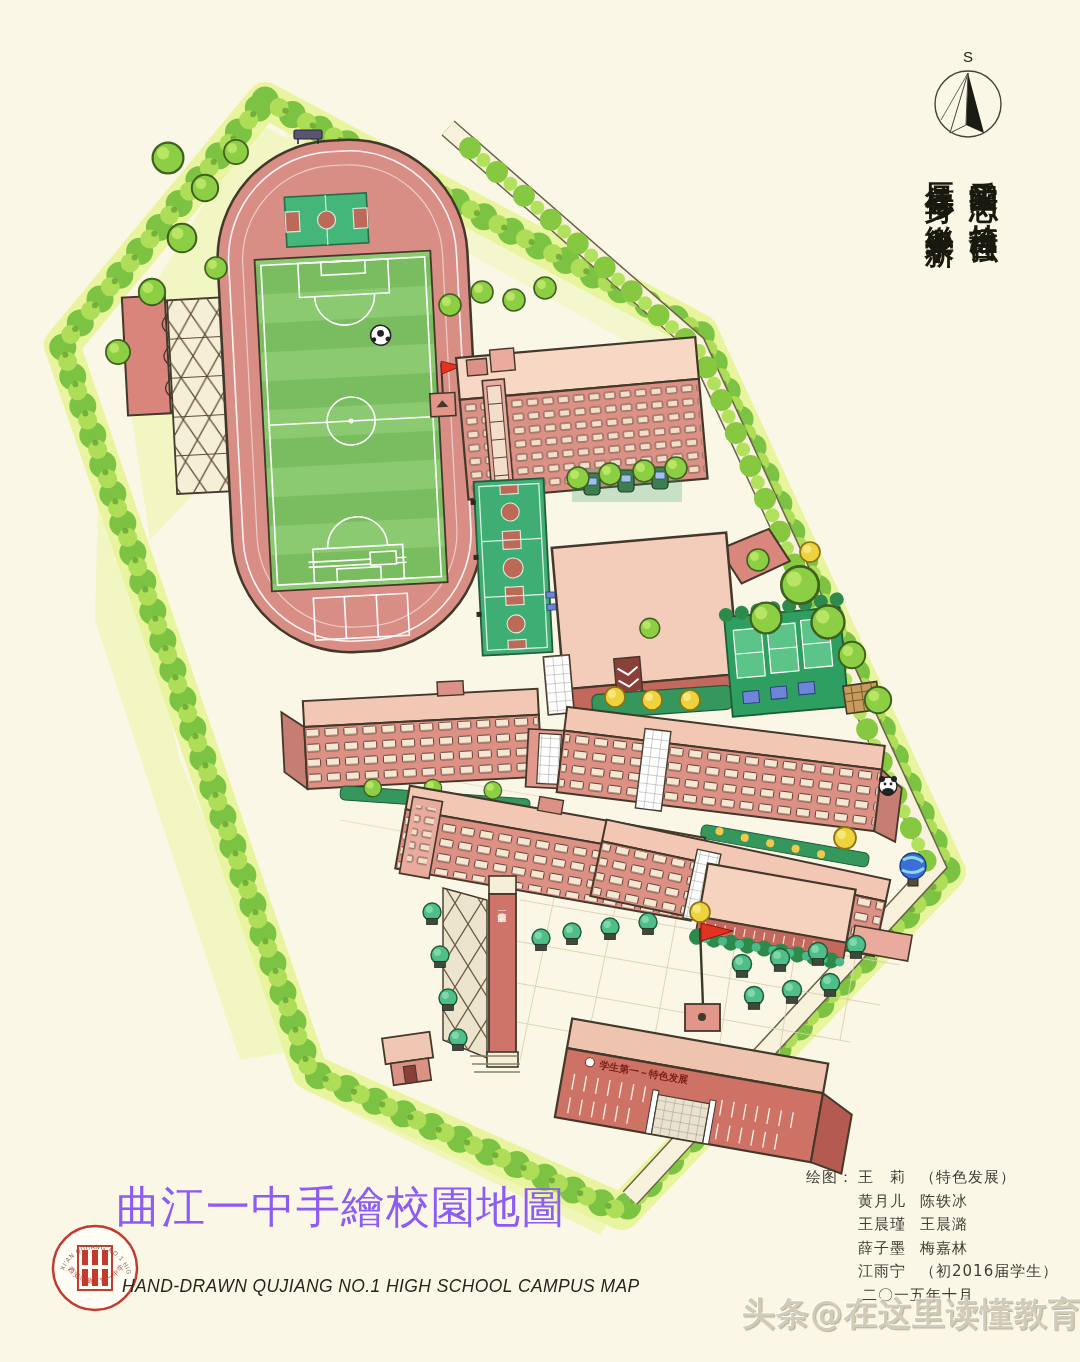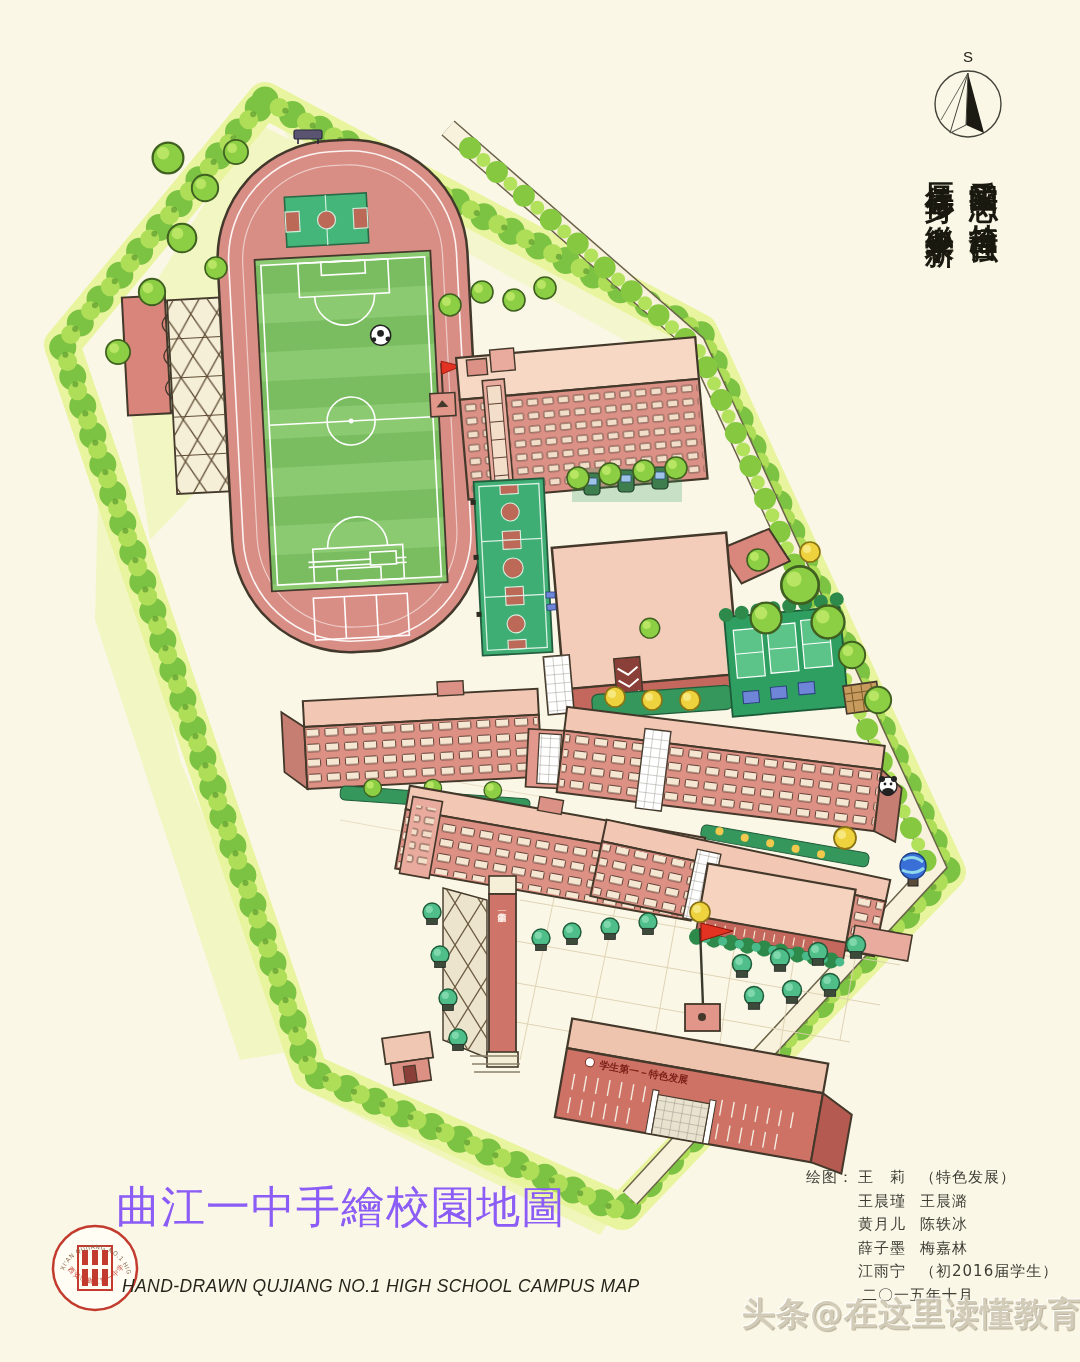--- a/index.html
+++ b/index.html
@@ -596,27 +596,27 @@
 <div class="credits">
   <table>
     <tbody>
           <tr>
             <td>绘图：</td>
         <td>王　莉</td>
         <td class="c2">（特色发展）</td>
           </tr>
     <tr>
             <td></td>
-            <td>王晨瑾</td>
-        <td class="c2">王晨潞</td>
+            <td>黄月儿</td>
+        <td class="c2">陈轶冰</td>
           </tr>
     <tr>
             <td></td>
-            <td>黄月儿</td>
-        <td class="c2">陈轶冰</td>
+            <td>王晨瑾</td>
+        <td class="c2">王晨潞</td>
           </tr>
     <tr>
             <td></td>
             <td>薛子墨</td>
         <td class="c2">梅嘉林</td>
           </tr>
     <tr>
             <td></td>
             <td>江雨宁</td>
         <td class="c2">（初2016届学生）</td>

